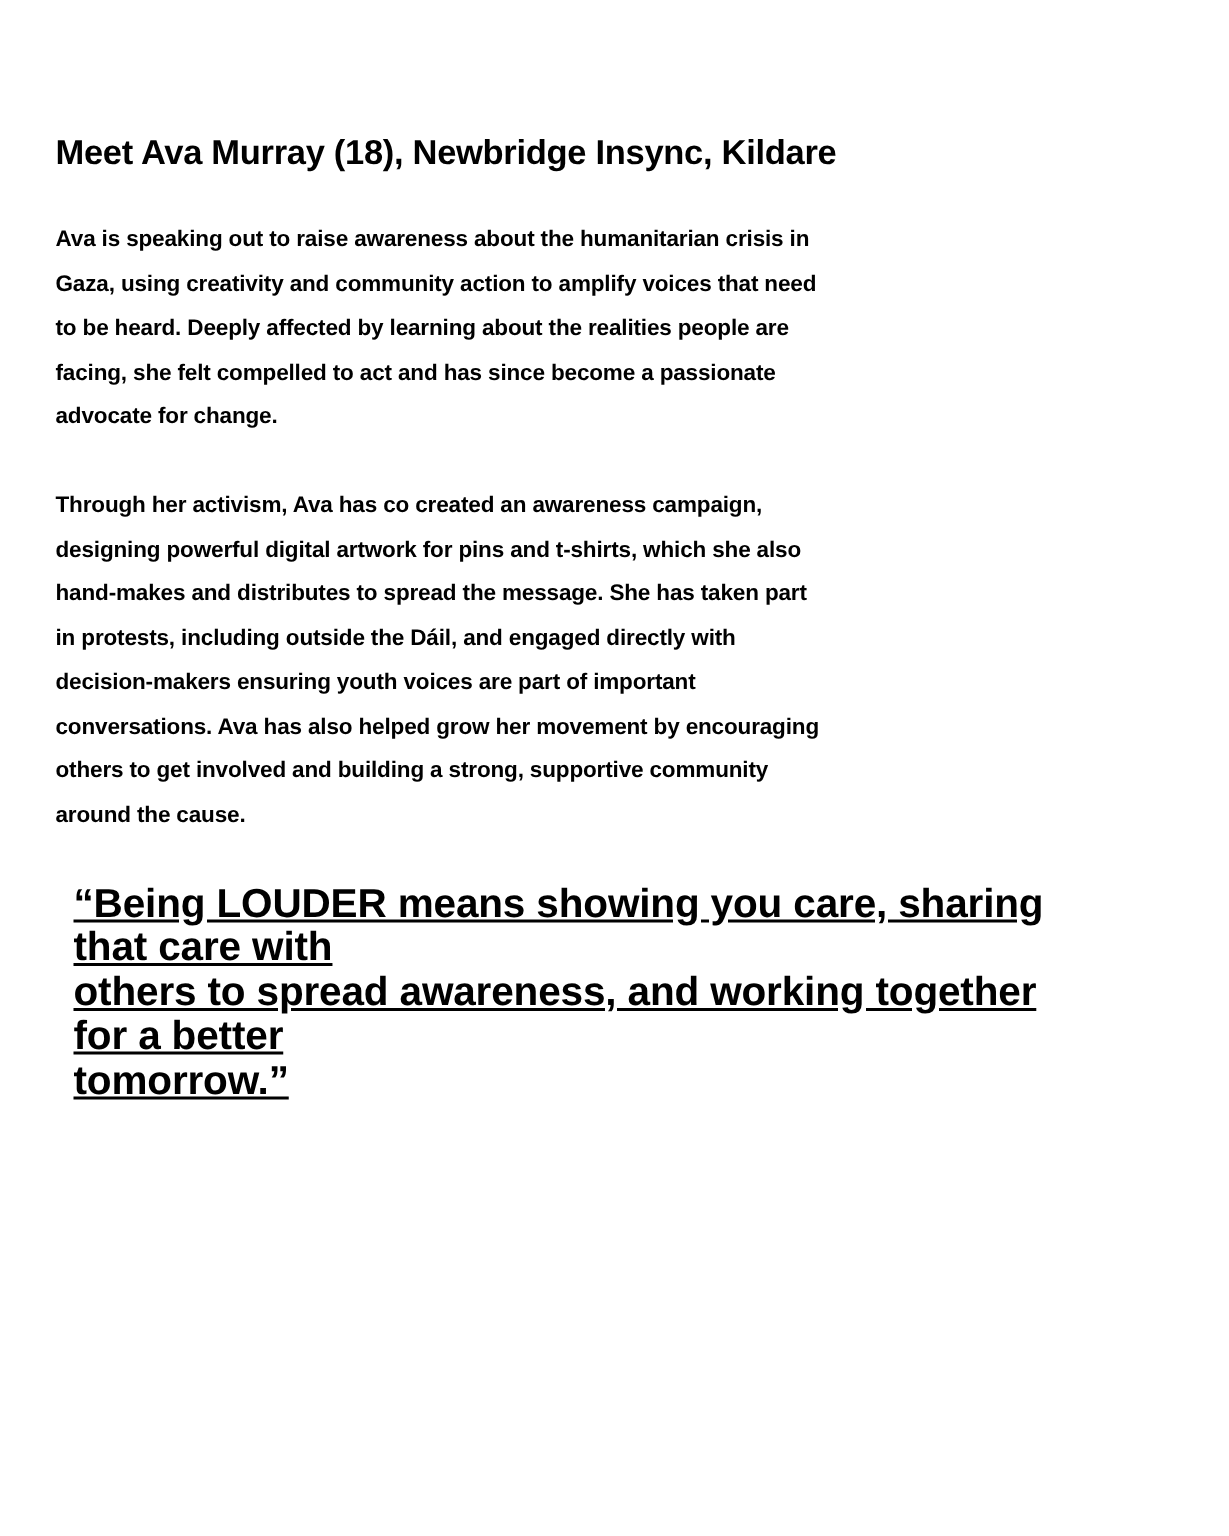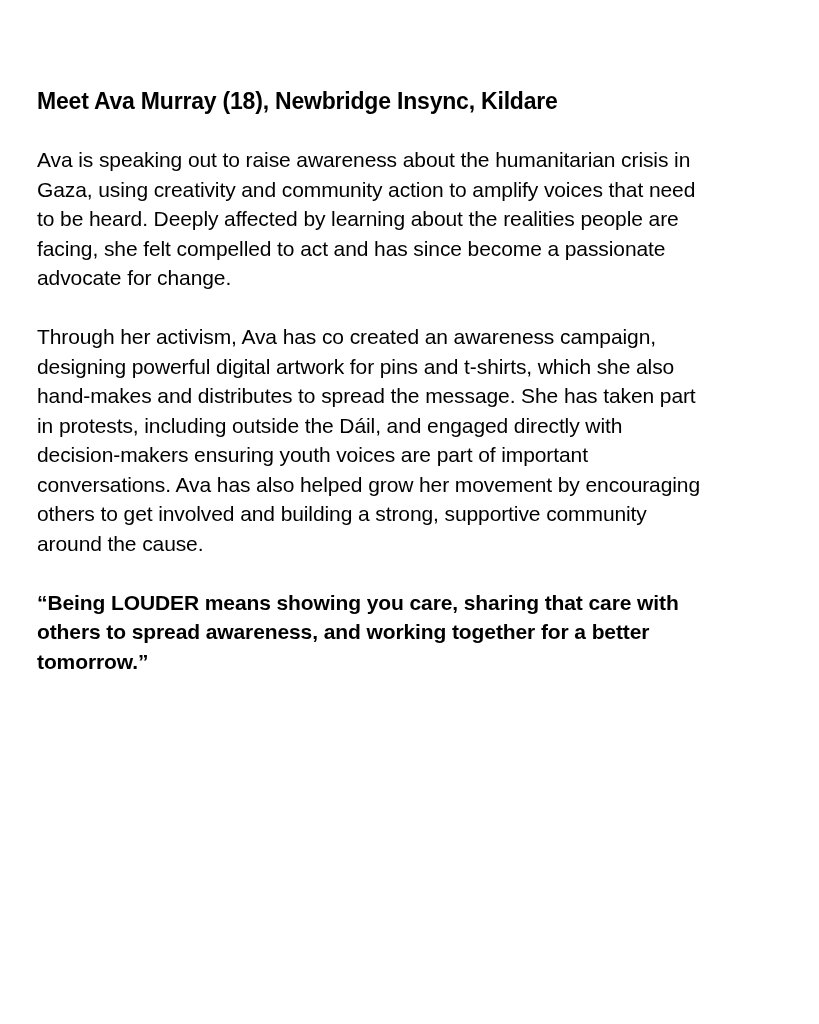--- a/index.html
+++ b/index.html
@@ -20,34 +20,35 @@
   }
   .heading {
     font-size: 23px;
     font-weight: 700;
     line-height: 30px;
     margin: 0 0 29px 0;
     letter-spacing: -0.2px;
     white-space: pre-line;
   }
   .para {
-    font-size: 21px;
-    font-weight: 400;
+    font-size: 15px;
+    font-weight: 700;
     line-height: 29.5px;
     margin: 0 0 29.5px 0;
     letter-spacing: -0.1px;
     white-space: pre-line;
   }
   .quote {
-    font-size: 21px;
+    font-size: 27px;
     font-weight: 700;
     line-height: 29.5px;
-    margin: 0;
+    margin: 12px;
     letter-spacing: -0.1px;
     white-space: pre-line;
+    text-decoration: underline;
   }
 </style>
 </head>
 <body>
 
 <div class="page">
   <h1 class="heading">Meet Ava Murray (18), Newbridge Insync, Kildare</h1>
 
   <p class="para">Ava is speaking out to raise awareness about the humanitarian crisis in
 Gaza, using creativity and community action to amplify voices that need

